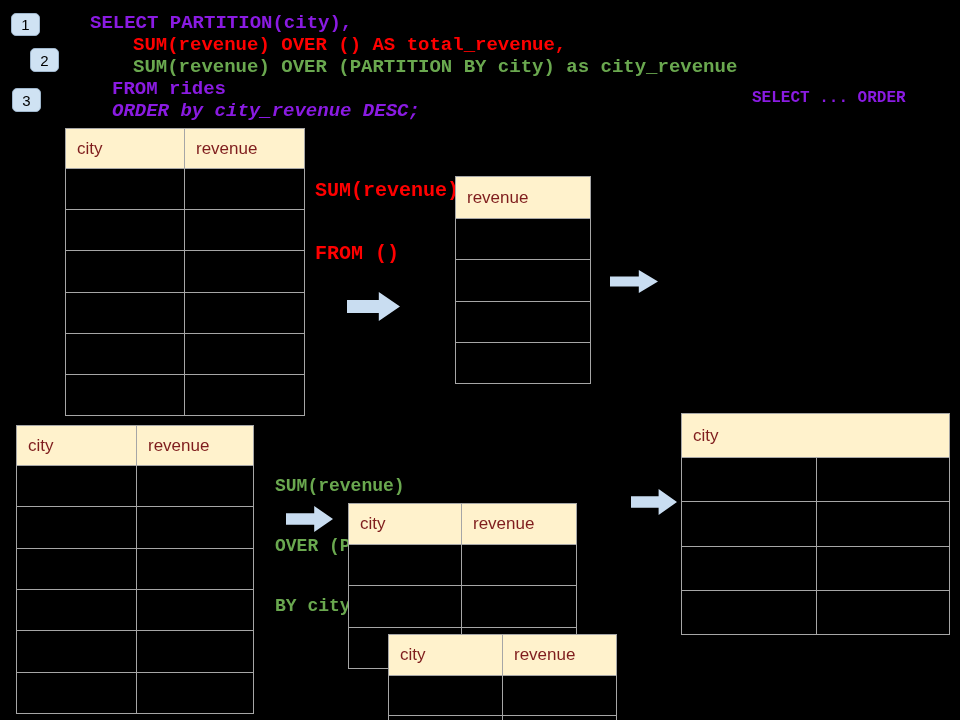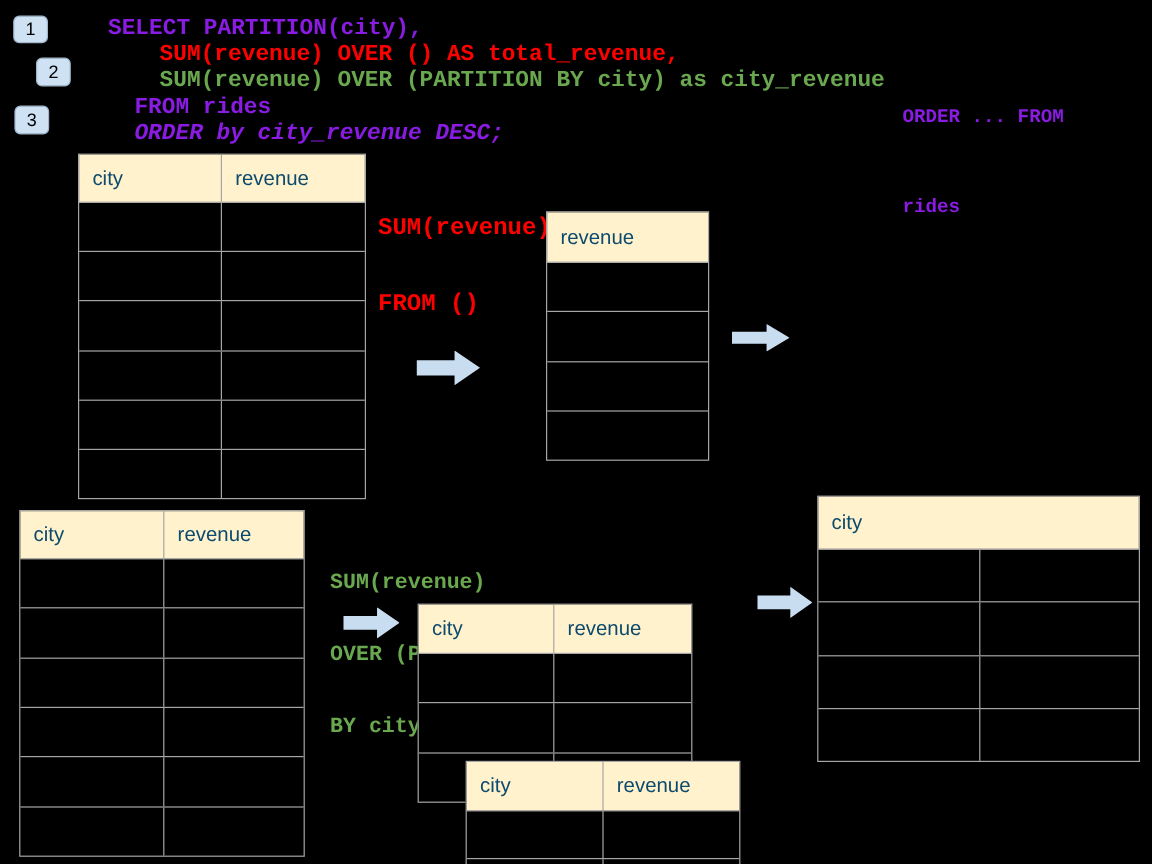--- a/index.html
+++ b/index.html
@@ -38,21 +38,21 @@
     position:absolute;background:#000;border:1px solid var(--grid);
     box-sizing:border-box;display:flex;flex-direction:column;
   }
   .hrow{display:flex;background:var(--header_bg);border-bottom:1px solid var(--grid);flex:0 0 auto;}
   .brow{display:flex;flex:1 1 0;}
   .brow:not(:last-child){border-bottom:1px solid var(--grid);}
   .hcell,.bcell{box-sizing:border-box;flex:1 1 0;}
   .hcell:not(:last-child),.bcell:not(:last-child){border-right:1px solid var(--grid);}
   .hcell{
     display:flex;align-items:center;padding-left:11px;
-    color:#0c4a6e;font-size:17px;font-family:"Liberation Sans",sans-serif;
+    color:#7f1d1d;font-size:17px;font-family:"Liberation Sans",sans-serif;
   }
   .cols2 .hcell:first-child,.cols2 .bcell:first-child{flex:0 0 var(--c1);}
   #table-source-top   {left:65px; top:128px;width:240px;height:288px;--c1:119px;}
   #table-source-top .hrow{height:39px;}
   #table-revenue-only {left:455px;top:176px;width:136px;height:208px;}
   #table-revenue-only .hrow{height:41px;}
   #table-source-bottom{left:16px; top:425px;width:238px;height:289px;--c1:120px;}
   #table-source-bottom .hrow{height:39px;}
   #table-partition-mid{left:348px;top:503px;width:229px;height:166px;--c1:113px;}
   #table-partition-mid .hrow{height:40px;}
@@ -80,22 +80,21 @@
   <div class="badge" id="badge-2">2</div>
   <div class="badge" id="badge-3">3</div>
 
   <div class="code purple" id="code-line-1">SELECT PARTITION(city),</div>
   <div class="code green" id="code-line-3">SUM(revenue) OVER (PARTITION BY city) as city_revenue</div>
   <div class="code red" id="code-line-2">SUM(revenue) OVER () AS total_revenue,</div>
   <div class="code purple" id="code-line-4">FROM rides</div>
   <div class="code purple" id="code-line-5">ORDER by city_revenue DESC;</div>
 
   <div class="ann purple" id="ann-selectfrom">
-    <div>ORDER ... FROM</div>
-    <div>rides</div>
+    <div>SELECT ... ORDER</div>
   </div>
   <div class="ann red" id="ann-total">
     <div>SUM(revenue)</div>
     <div>FROM ()</div>
   </div>
   <div class="ann green" id="ann-partition">
     <div>SUM(revenue)</div>
     <div>OVER (PARTITION</div>
     <div>BY city)</div>
   </div>

